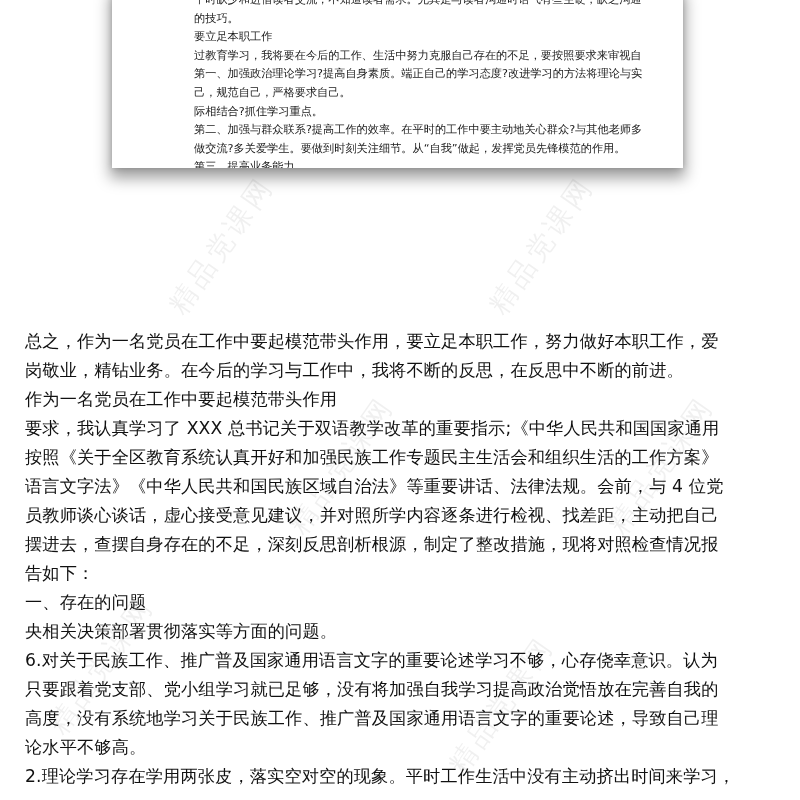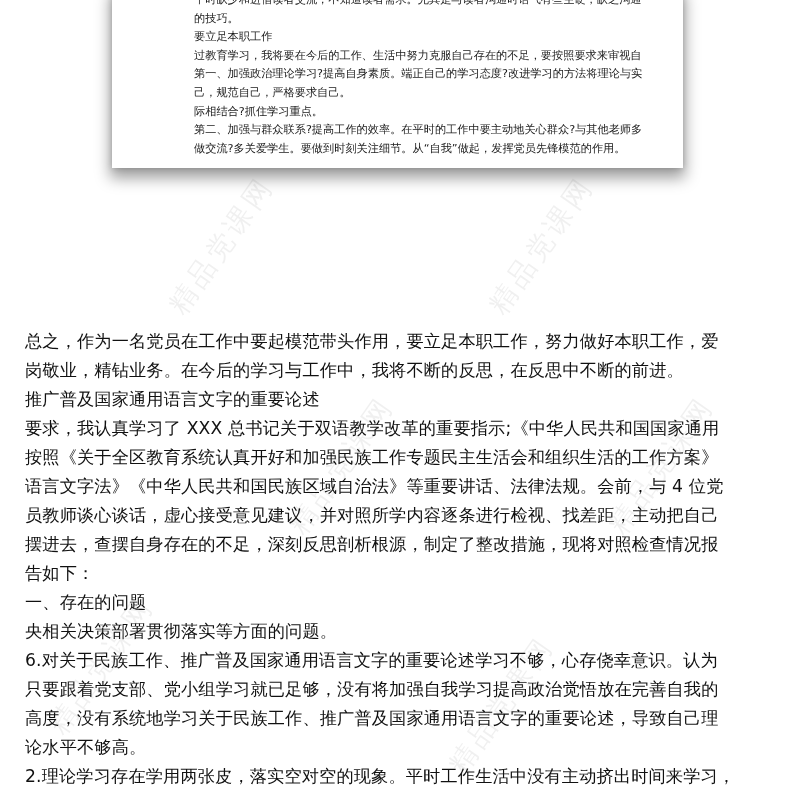--- a/index.html
+++ b/index.html
@@ -82,27 +82,28 @@
   <div class="card-lines">
     <div class="card-line">平时缺少和进借读者交流，不知道读者需求。尤其是与读者沟通时语气有些生硬，缺乏沟通</div>
     <div class="card-line">的技巧。</div>
     <div class="card-line">要立足本职工作</div>
     <div class="card-line">过教育学习，我将要在今后的工作、生活中努力克服自己存在的不足，要按照要求来审视自</div>
     <div class="card-line">第一、加强政治理论学习?提高自身素质。端正自己的学习态度?改进学习的方法将理论与实</div>
     <div class="card-line">己，规范自己，严格要求自己。</div>
     <div class="card-line">际相结合?抓住学习重点。</div>
     <div class="card-line">第二、加强与群众联系?提高工作的效率。在平时的工作中要主动地关心群众?与其他老师多</div>
     <div class="card-line">做交流?多关爱学生。要做到时刻关注细节。从“自我”做起，发挥党员先锋模范的作用。</div>
+    <div class="card-line">第三、提高业务能力。</div>
   </div>
 </div>
 
 <div class="main">
   <div class="main-line">总之，作为一名党员在工作中要起模范带头作用，要立足本职工作，努力做好本职工作，爱</div>
   <div class="main-line">岗敬业，精钻业务。在今后的学习与工作中，我将不断的反思，在反思中不断的前进。</div>
-  <div class="main-line">推广普及国家通用语言文字的重要论述</div>
+  <div class="main-line">作为一名党员在工作中要起模范带头作用</div>
   <div class="main-line">要求，我认真学习了 XXX 总书记关于双语教学改革的重要指示;《中华人民共和国国家通用</div>
   <div class="main-line">按照《关于全区教育系统认真开好和加强民族工作专题民主生活会和组织生活的工作方案》</div>
   <div class="main-line">语言文字法》《中华人民共和国民族区域自治法》等重要讲话、法律法规。会前，与 4 位党</div>
   <div class="main-line">员教师谈心谈话，虚心接受意见建议，并对照所学内容逐条进行检视、找差距，主动把自己</div>
   <div class="main-line">摆进去，查摆自身存在的不足，深刻反思剖析根源，制定了整改措施，现将对照检查情况报</div>
   <div class="main-line">告如下：</div>
   <div class="main-line">一、存在的问题</div>
   <div class="main-line">央相关决策部署贯彻落实等方面的问题。</div>
   <div class="main-line">6.对关于民族工作、推广普及国家通用语言文字的重要论述学习不够，心存侥幸意识。认为</div>
   <div class="main-line">只要跟着党支部、党小组学习就已足够，没有将加强自我学习提高政治觉悟放在完善自我的</div>

